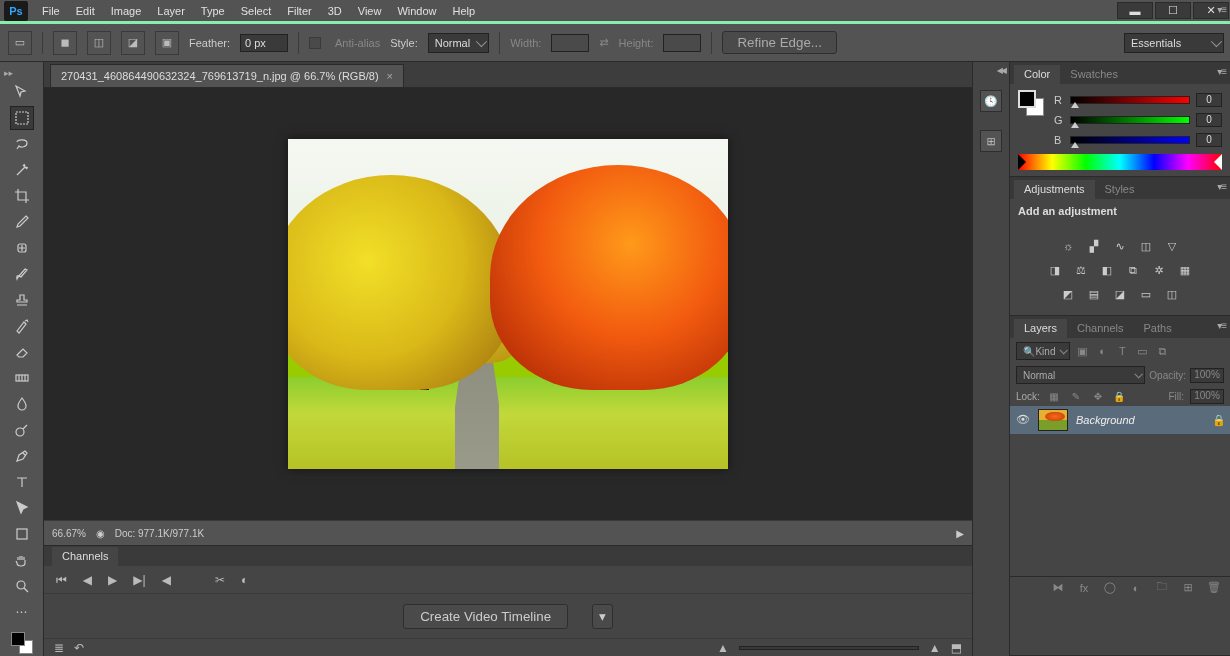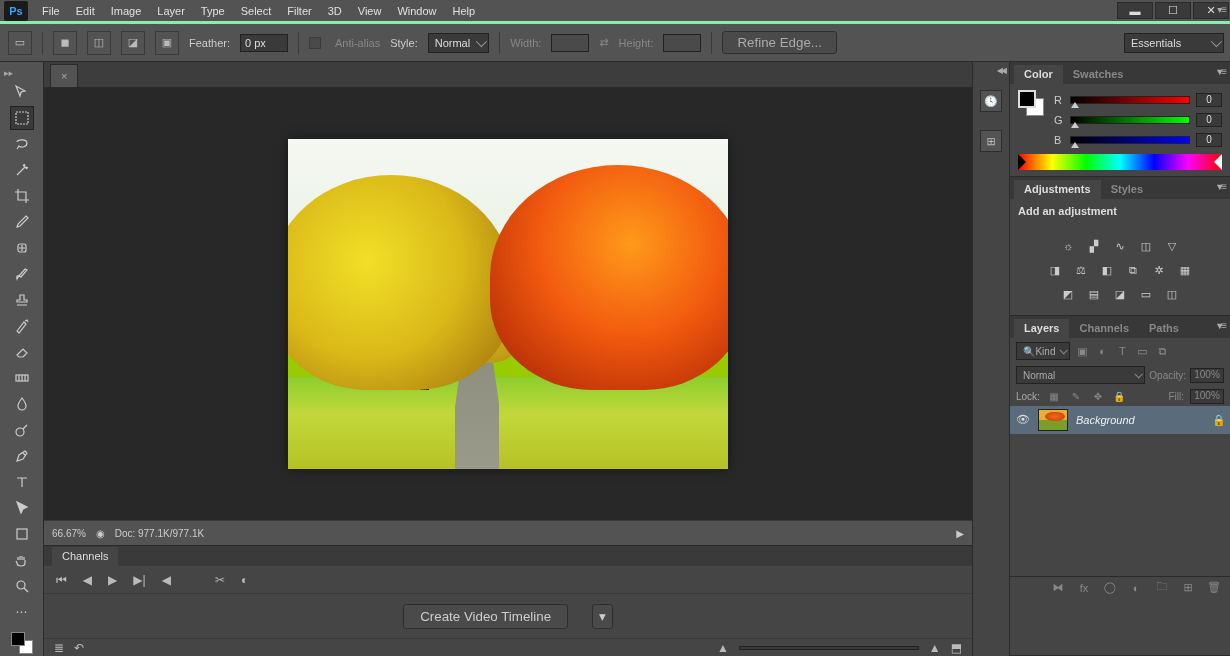--- a/index.html
+++ b/index.html
@@ -60,21 +60,21 @@
 .tl-center { flex: 1; display: flex; align-items: center; justify-content: center; gap: 24px; }
 .create-btn { background: #4a4a4a; border: 1px solid #2e2e2e; color: #ccc; padding: 4px 16px; border-radius: 3px; cursor: pointer; }
 .tl-foot { height: 18px; border-top: 1px solid #3a3a3a; display: flex; align-items: center; padding: 0 10px; gap: 10px; }
 
 .dock-strip { width: 38px; background: #454545; border-left: 1px solid #2a2a2a; border-right: 1px solid #2a2a2a; display: flex; flex-direction: column; align-items: center; padding-top: 28px; gap: 18px; position: relative; }
 .dock-strip::before { content: "◀◀"; position: absolute; top: 4px; right: 4px; font-size: 8px; color: #aaa; letter-spacing: -2px; }
 .dock-icon { width: 22px; height: 22px; border: 1px solid #2e2e2e; background: #535353; display: flex; align-items: center; justify-content: center; color: #bbb; cursor: pointer; }
 
 .panels { width: 220px; background: #454545; display: flex; flex-direction: column; }
 .panel { border-bottom: 1px solid #2a2a2a; }
-.panel-tabs { height: 22px; background: #383838; display: flex; align-items: end; padding-left: 4px; position: relative; font-weight: bold; }
+.panel-tabs { height: 22px; background: #383838; display: flex; align-items: end; padding-left: 4px; position: relative; }
 .panel-tab { padding: 3px 10px 4px; color: #888; cursor: pointer; font-size: 11px; }
 .panel-tab.active { background: #454545; color: #ddd; }
 .panel-menu-btn { position: absolute; right: 4px; top: 4px; color: #aaa; font-size: 10px; cursor: pointer; letter-spacing: -1px; }
 .panel-body { padding: 6px 8px; }
 
 
 .color-swatch-big { width: 26px; height: 26px; position: relative; float: left; margin-right: 10px; }
 .color-swatch-big .b { position: absolute; right: 0; bottom: 0; width: 18px; height: 18px; background: #fff; border: 1px solid #888; }
 .color-swatch-big .f { position: absolute; left: 0; top: 0; width: 18px; height: 18px; background: #000; border: 2px solid #ddd; }
 .rgb-sliders { overflow: hidden; }
@@ -298,20 +298,21 @@
     <div class="tool" style="font-size:12px">⋯</div>
     <div class="fgbg">
       <div class="bg"></div>
       <div class="fg"></div>
     </div>
   </div>
 
   <div class="center">
     <div class="doc-tab-row">
       <div class="doc-tab">
+        <span>270431_460864490632324_769613719_n.jpg @ 66.7% (RGB/8)</span>
         <span class="doc-close">×</span>
       </div>
     </div>
     <div class="canvas-wrap">
       <div class="canvas-img">
         <div class="sky"></div>
         <div class="grass"></div>
         <div class="road"></div>
         <div class="trunk"></div>
         <div class="tree t3"></div>

